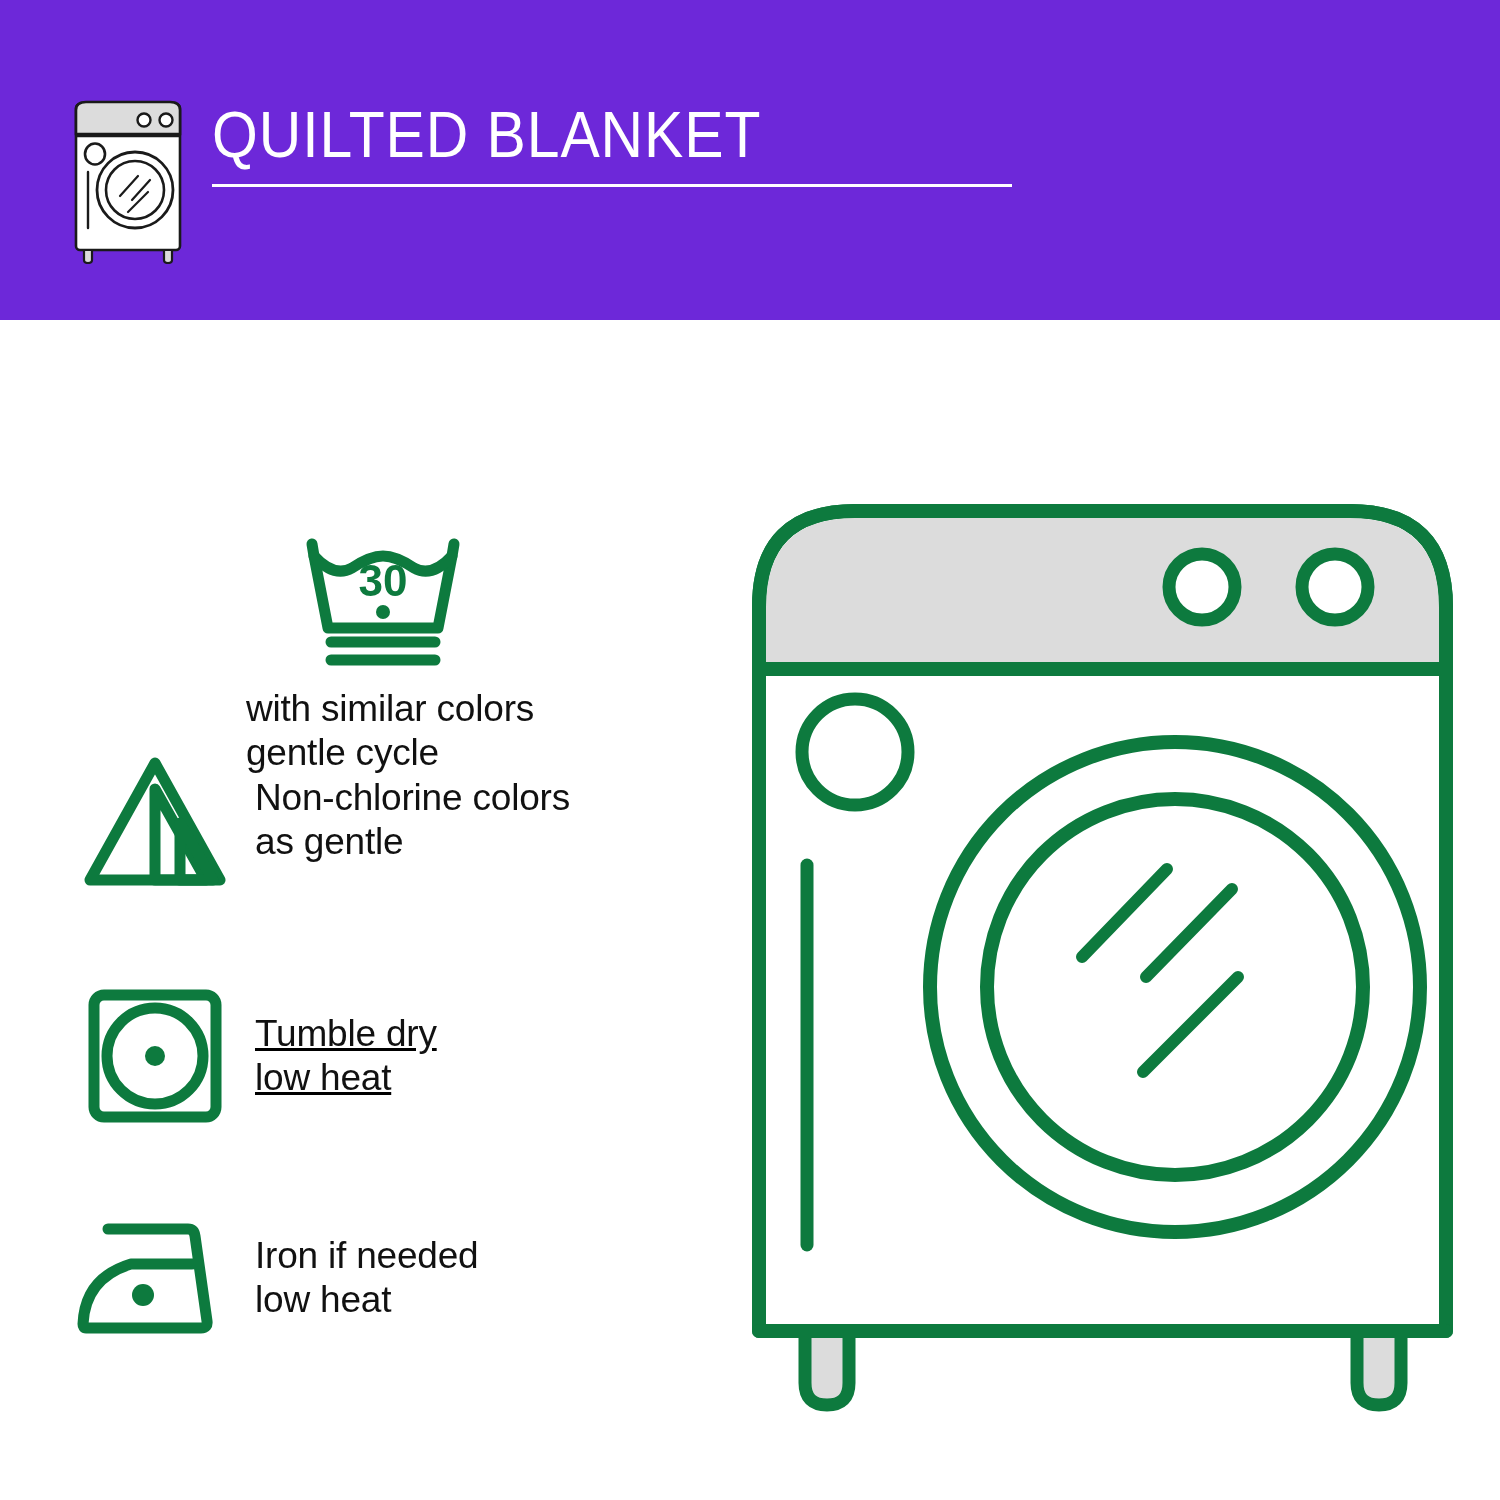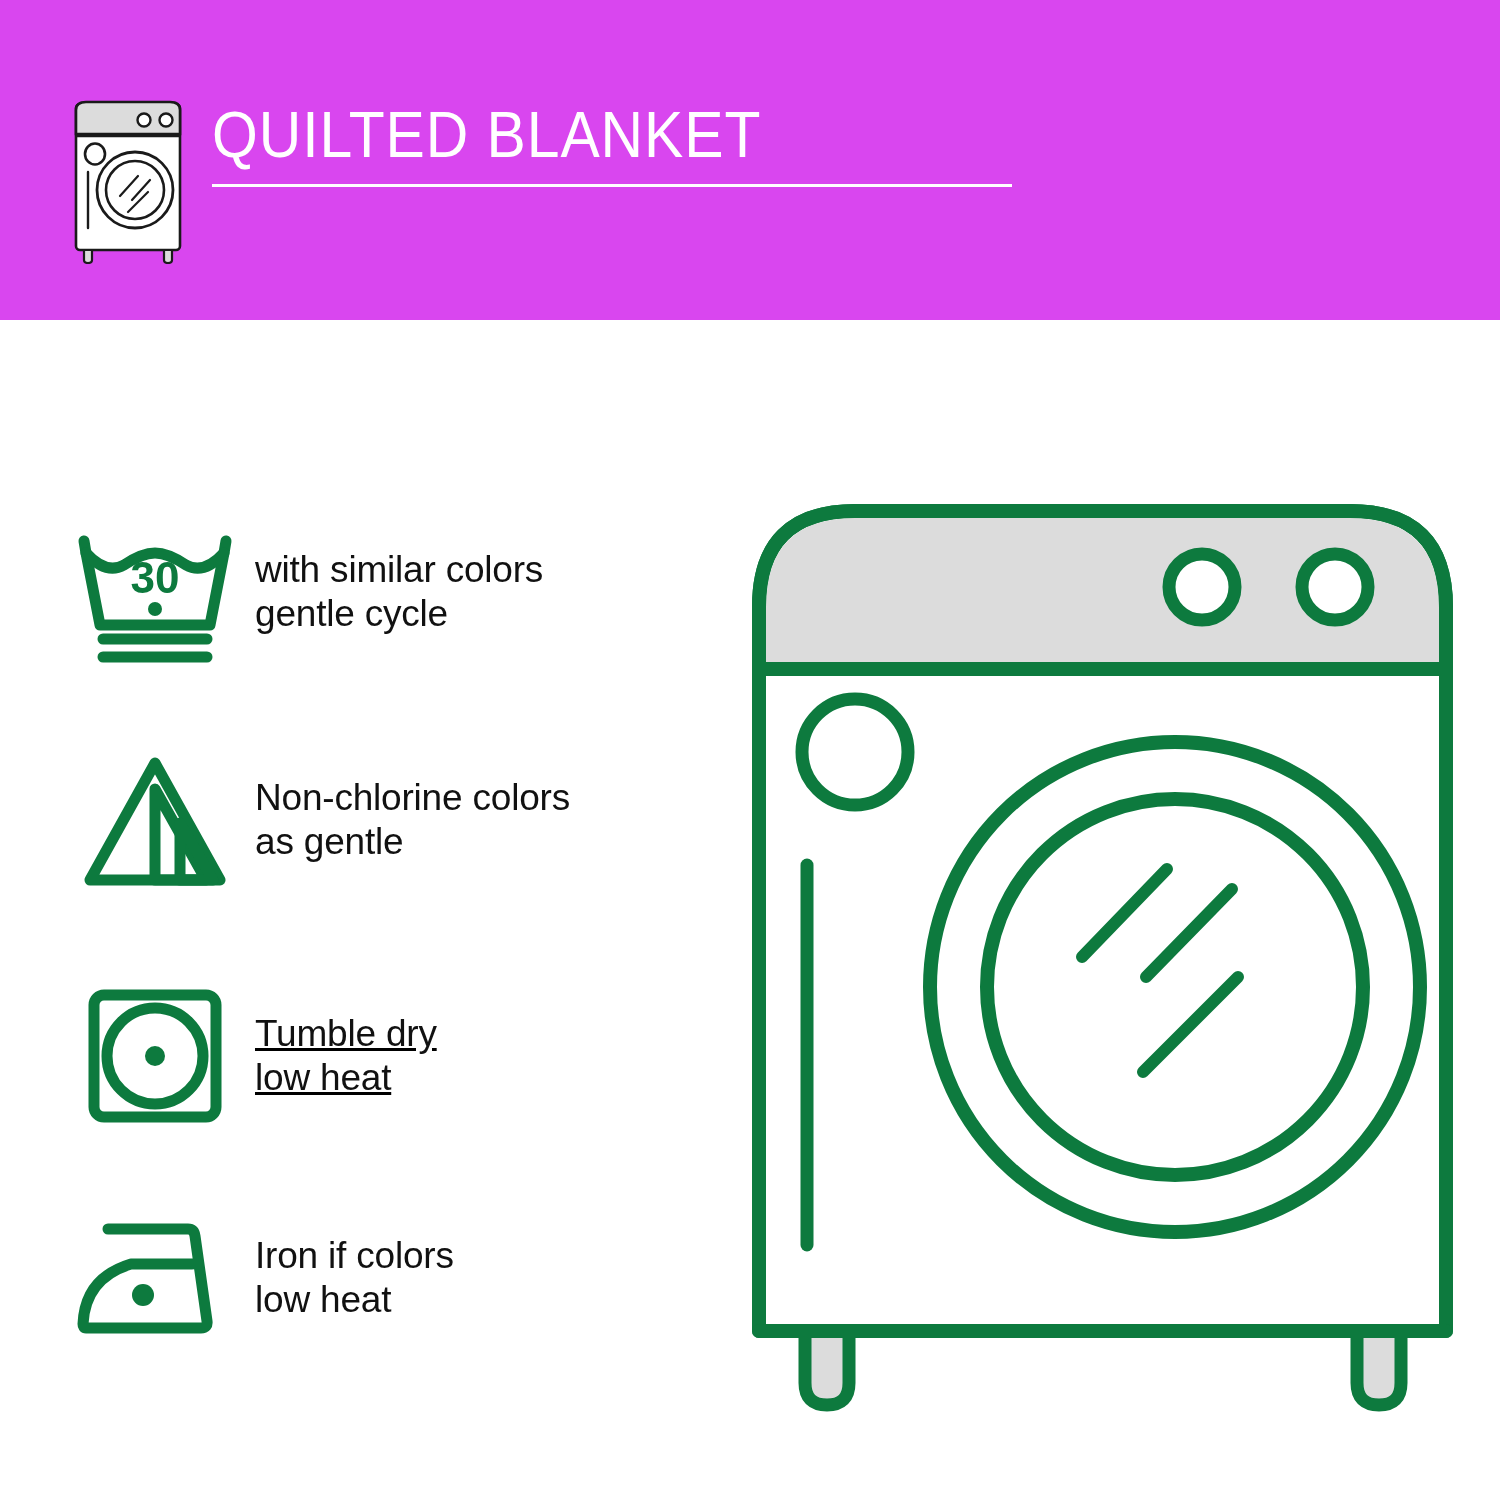--- a/index.html
+++ b/index.html
@@ -15,21 +15,21 @@
     position: relative;
   }
 
   
   .header {
     position: absolute;
     left: 0;
     top: 0;
     width: 1500px;
     height: 320px;
-    background: #d946ef;
+    background: #6d28d9;
     box-sizing: border-box;
   }
   .header-inner {
     position: absolute;
     left: 62px;
     top: 96px;
     display: flex;
     align-items: flex-start;
   }
   .header-logo {
@@ -103,21 +103,21 @@
   .care-text {
     font-size: 37px;
     line-height: 44px;
     color: #111111;
     font-family: "Liberation Sans", sans-serif;
     letter-spacing: -0.2px;
   }
   .care-text .ln { display: block; }
 
   
-  .row-wash   { margin-bottom: 48px; }
+  .row-wash   { margin-bottom: 48px; flex-direction: column; }
   .row-bleach { margin-bottom: 56px; }
   .row-dry    { margin-bottom: 42px; text-decoration: underline; }
 
   
   .machine-wrap {
     position: absolute;
     left: 745px;
     top: 140px;
     width: 715px;
     height: 930px;
@@ -213,21 +213,21 @@
     </div>
 
     <div class="care-row">
       <div class="care-symbol">
         <svg viewBox="0 0 170 150" width="170" height="150" aria-hidden="true">
           <path d="M38 26 H118 q6 0 7 7 L137 118 q1 7 -6 7 H16 q-3 0 -3 -4 q2 -46 48 -60 H122" fill="none" stroke="#0d7a3e" stroke-width="11" stroke-linecap="round" stroke-linejoin="round"></path>
           <circle cx="73" cy="92" r="11" fill="#0d7a3e"></circle>
         </svg>
       </div>
       <div class="care-text">
-        <span class="ln">Iron if colors</span>
+        <span class="ln">Iron if needed</span>
         <span class="ln">low heat</span>
       </div>
     </div>
 
   </div>
 
   <div class="machine-wrap">
     <svg viewBox="0 0 715 930" width="715" height="930" aria-hidden="true">
 
       <path d="M14 110 q0 -96 96 -96 h495 q96 0 96 96 v724 h-687 z" fill="#ffffff" stroke="#0d7a3e" stroke-width="14" stroke-linejoin="round"></path>

